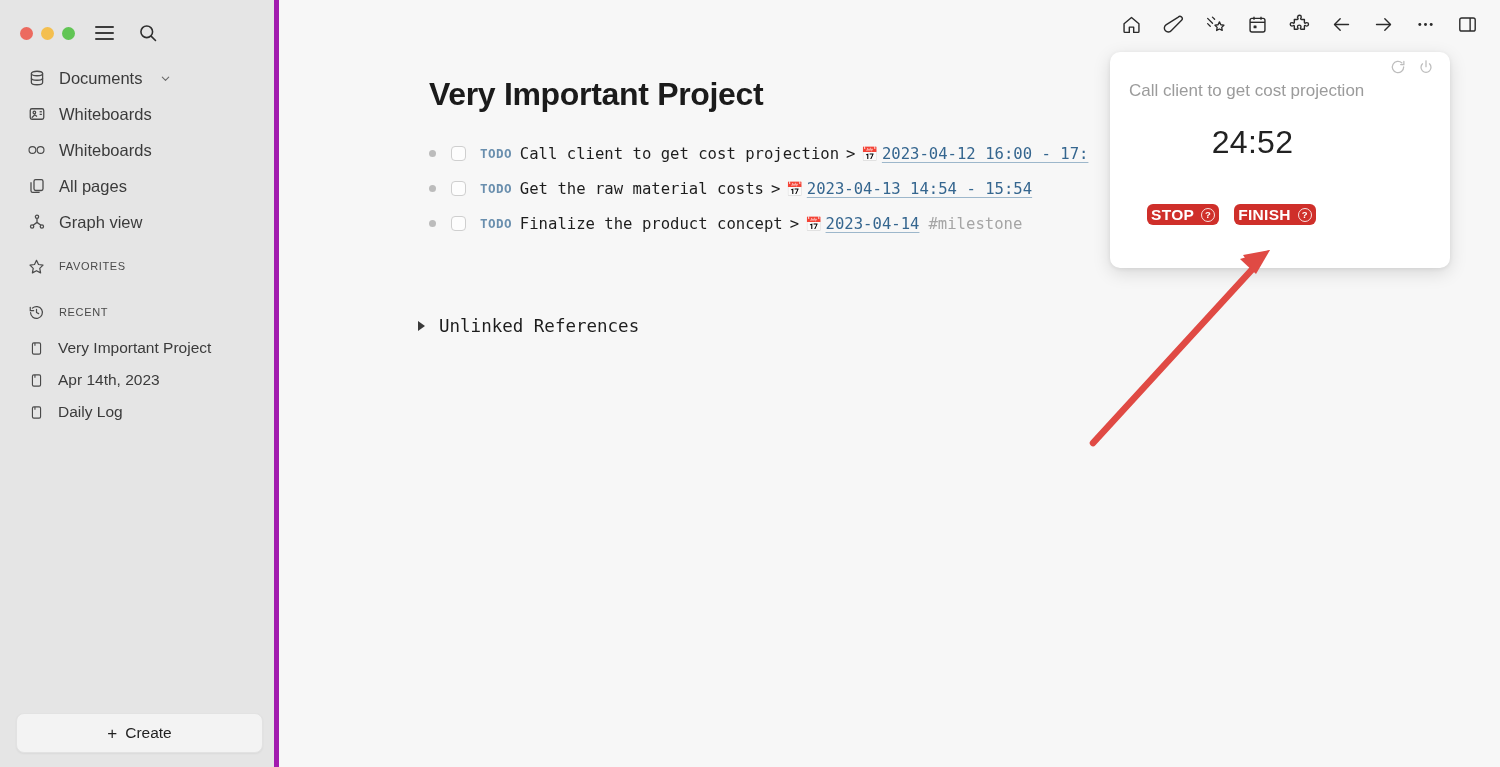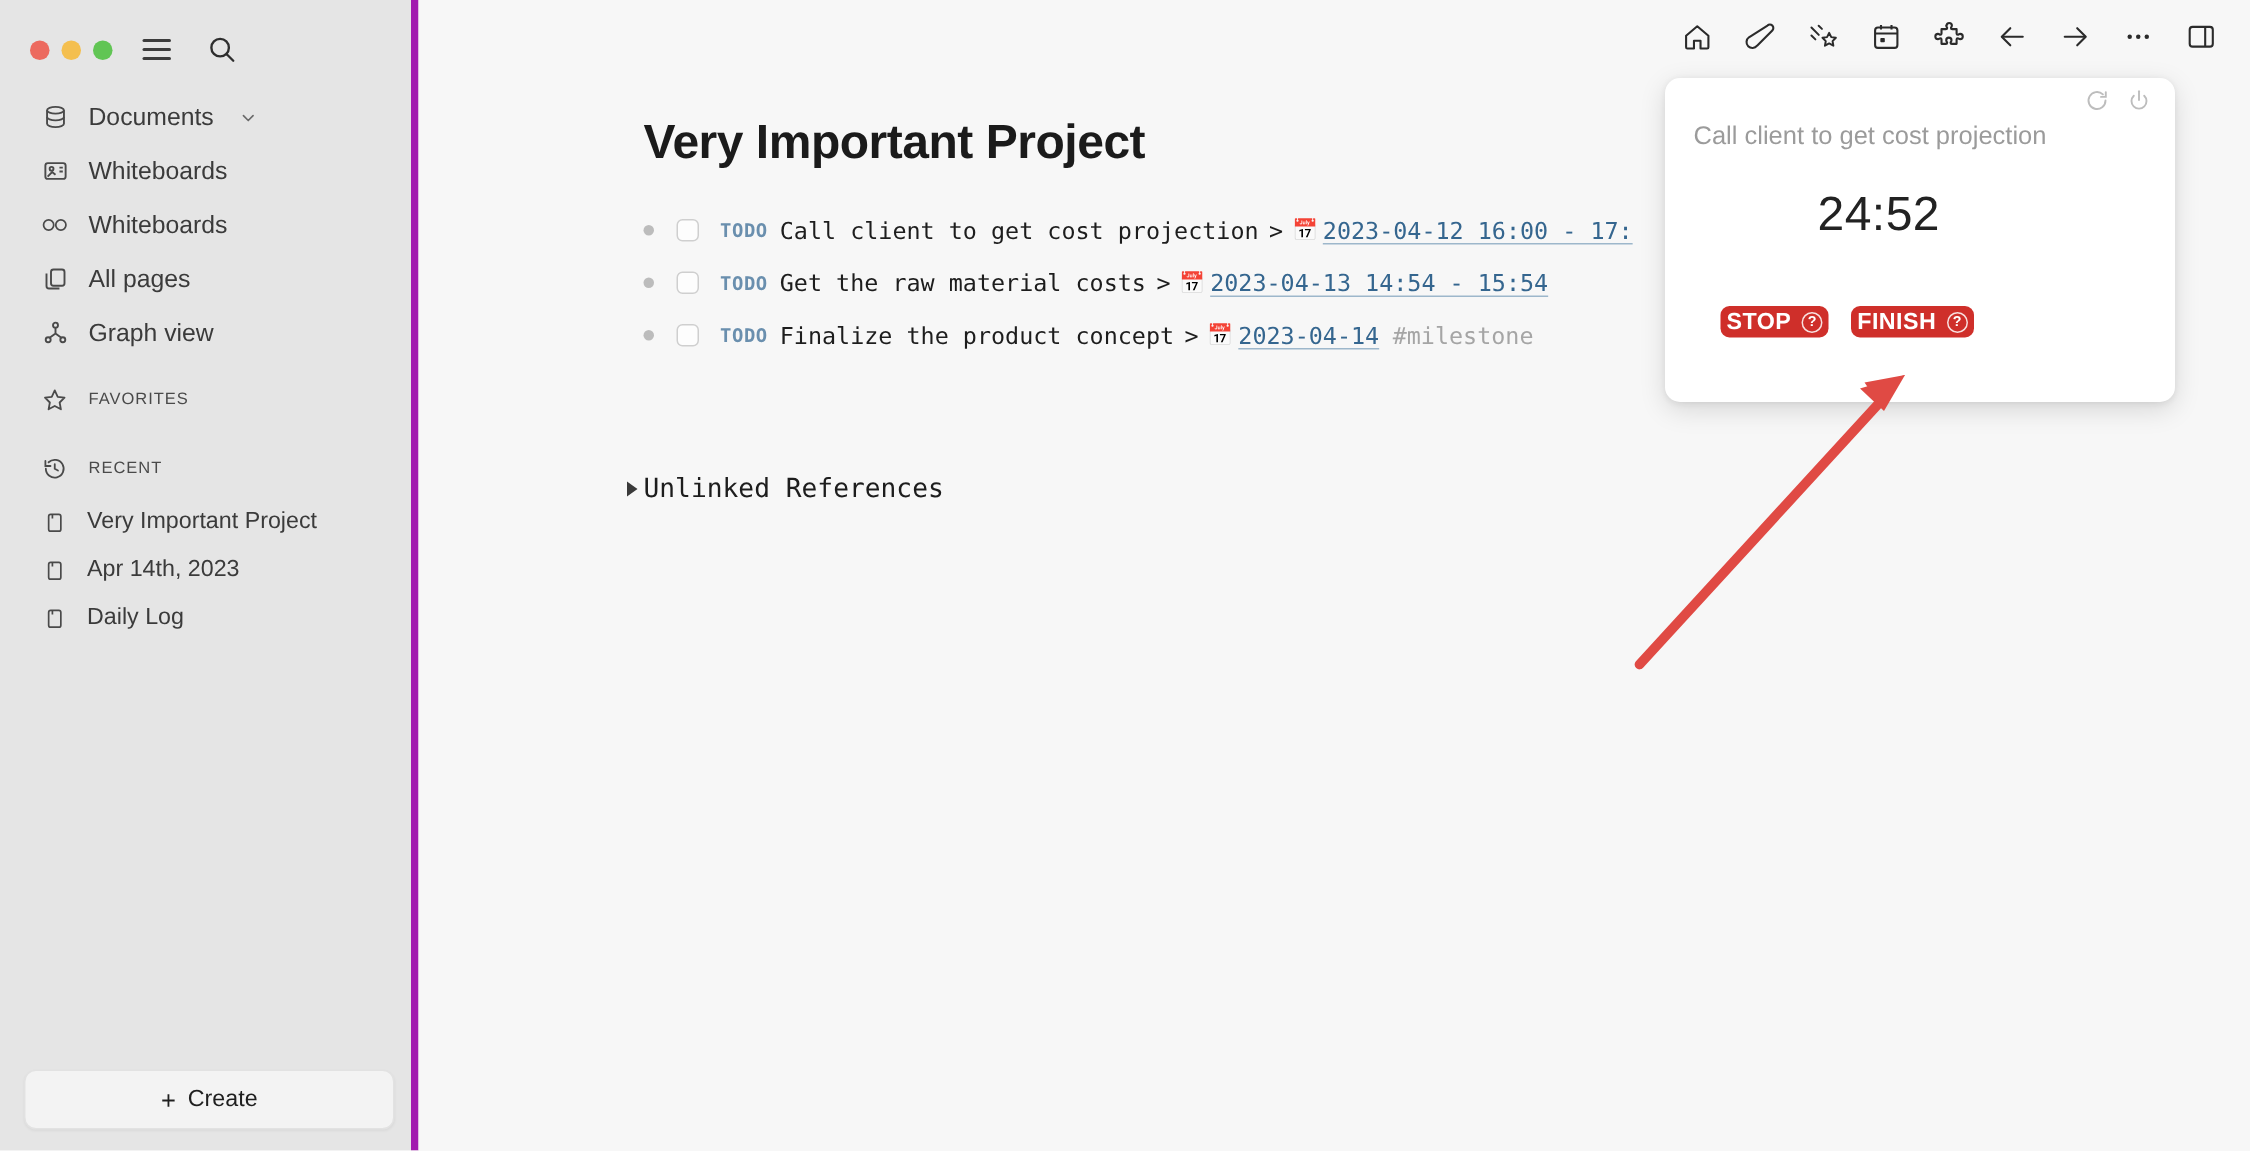--- a/index.html
+++ b/index.html
@@ -175,21 +175,21 @@
     text-decoration-color: #9db7cb;
     text-underline-offset: 3px;
     cursor: pointer;
   }
   .tag { color: #a5a5a5; margin-left: 9px; cursor: pointer; }
 
   #unlinked {
     position: absolute;
     left: 126px; top: 316px;
     display: flex; align-items: center;
-    gap: 4px;
+    gap: 14px;
     cursor: pointer;
     padding-left: 13px;
   }
   #unlinked .caret {
     width: 0; height: 0;
     border-left: 7px solid #3a3a3a;
     border-top: 5px solid transparent;
     border-bottom: 5px solid transparent;
   }
   #unlinked .ul-label {

